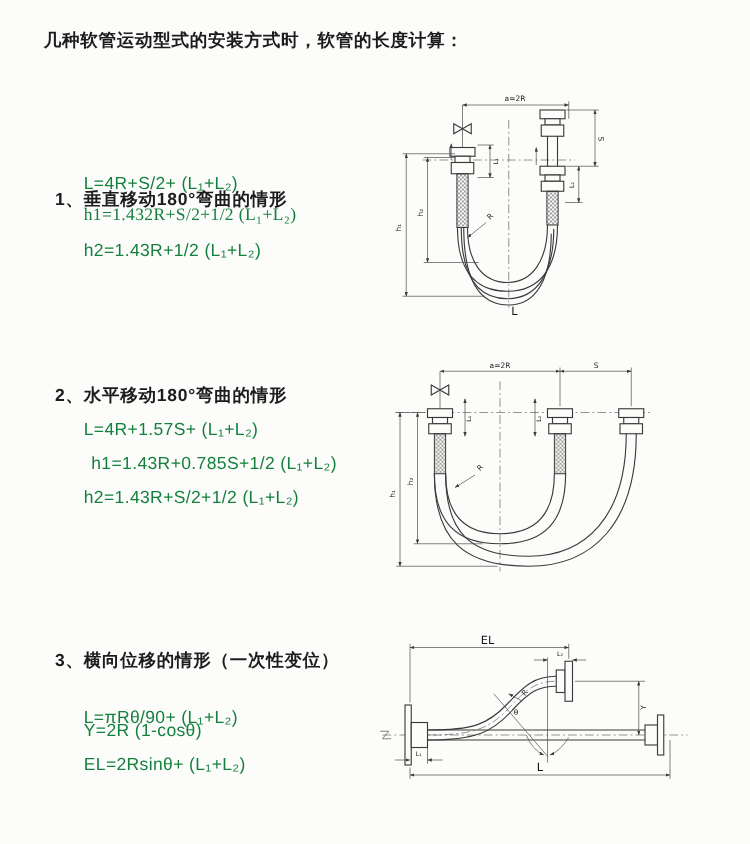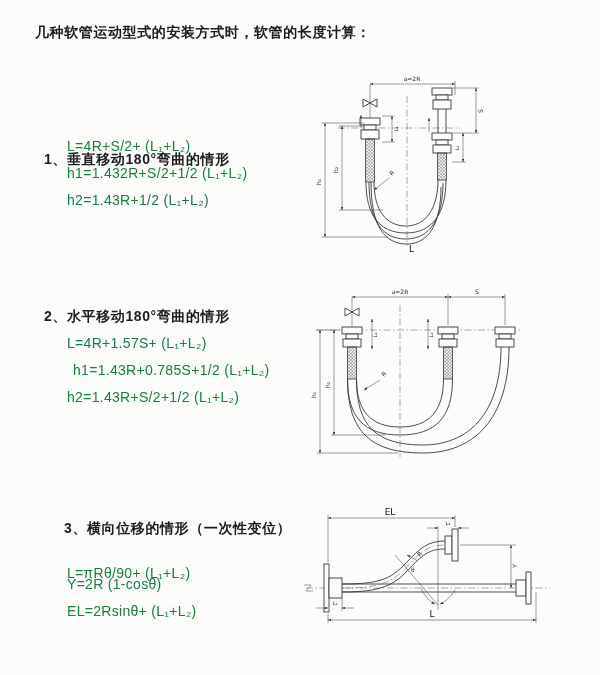--- a/index.html
+++ b/index.html
@@ -38,29 +38,29 @@
     <pattern id="hatch" width="3.2" height="3.2" patternUnits="userSpaceOnUse">
       <path d="M0,0 L3.2,3.2 M3.2,0 L0,3.2" stroke="#5a5a5a" stroke-width="0.45"></path>
     </pattern>
   </defs>
 </svg>
 
 <div class="abs title" style="left:35px; top:24px;">几种软管运动型式的安装方式时，软管的长度计算：</div>
 
 <div class="abs sec-heading" style="left:44px; top:111px;margin-top:40px;">1、垂直移动180°弯曲的情形</div>
 <div class="abs formula" style="left:67px; top:138px;">L=4R+S/2+ (L₁+L₂)</div>
-<div class="abs formula" style="left:67px; top:165px;">h1=1.432R+S/2+1/2 (L₁+L₂)</div>
+<div class="abs formula" style="left:67px; top:165px;font-family:Liberation Serif, serif;">h1=1.432R+S/2+1/2 (L₁+L₂)</div>
 <div class="abs formula" style="left:67px; top:192px;">h2=1.43R+1/2 (L₁+L₂)</div>
 
 <div class="abs sec-heading" style="left:44px; top:308px;text-align:right;">2、水平移动180°弯曲的情形</div>
 <div class="abs formula" style="left:67px; top:335px;">L=4R+1.57S+ (L₁+L₂)</div>
 <div class="abs formula" style="left:73px; top:362px;">h1=1.43R+0.785S+1/2 (L₁+L₂)</div>
 <div class="abs formula" style="left:67px; top:389px;">h2=1.43R+S/2+1/2 (L₁+L₂)</div>
 
-<div class="abs sec-heading" style="left:44px; top:520px;margin-left:20px;">3、横向位移的情形（一次性变位）</div>
+<div class="abs sec-heading" style="left:44px; top:520px;">3、横向位移的情形（一次性变位）</div>
 <div class="abs formula" style="left:67px; top:549px;margin-top:16px;">L=πRθ/90+ (L₁+L₂)</div>
 <div class="abs formula" style="left:67px; top:576px;text-align:center;">Y=2R (1-cosθ)</div>
 <div class="abs formula" style="left:67px; top:603px;">EL=2Rsinθ+ (L₁+L₂)</div>
 
 <svg class="abs" style="left:308px; top:70px;" width="245" height="185" viewBox="0 0 245 185">
 
   <line x1="30" y1="58" x2="152" y2="58" class="cl"></line>
   <line x1="99" y1="26" x2="99" y2="176" class="cl"></line>
 
   <g>

